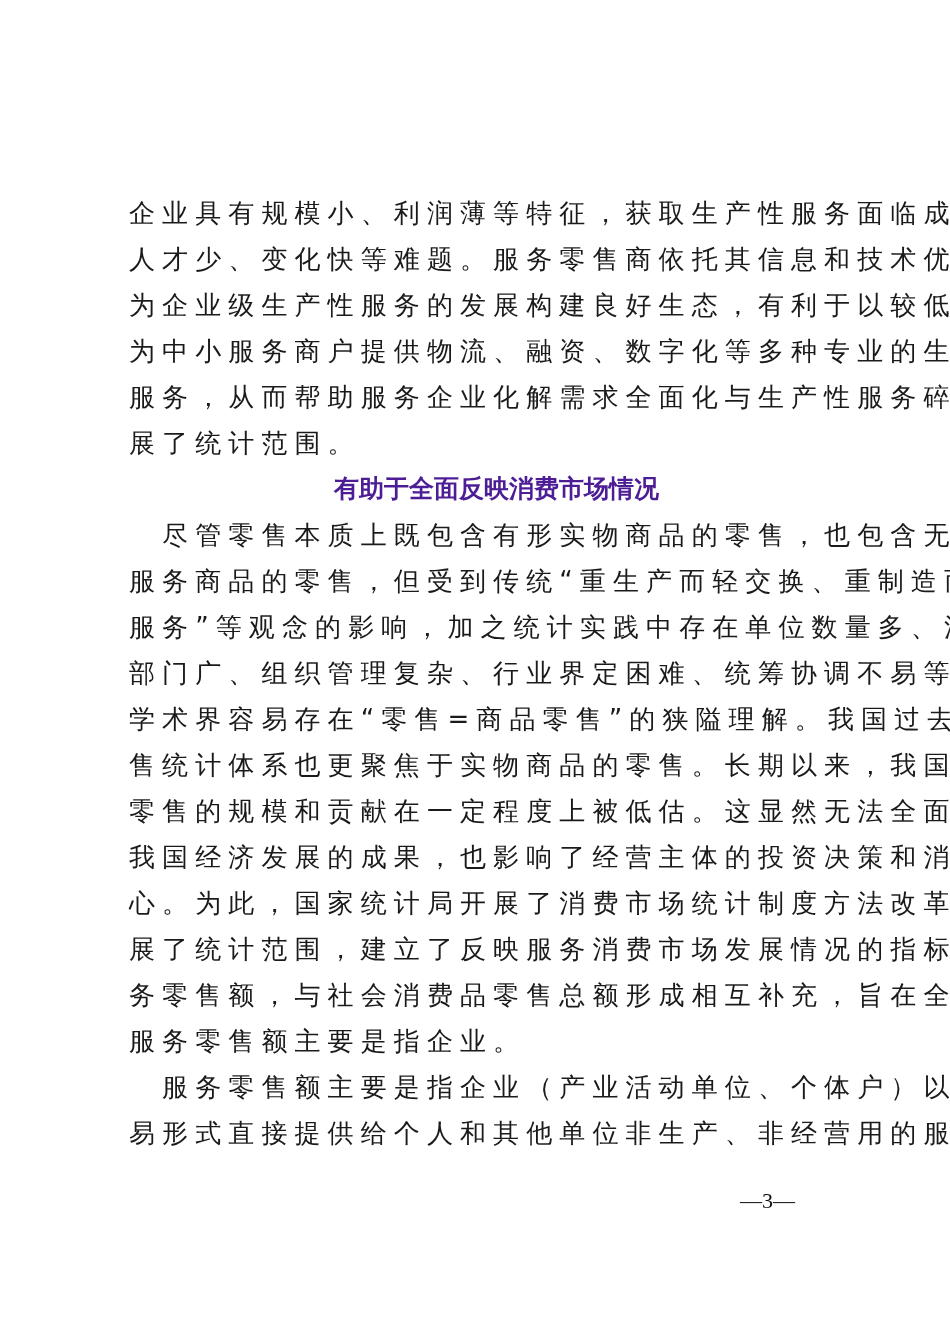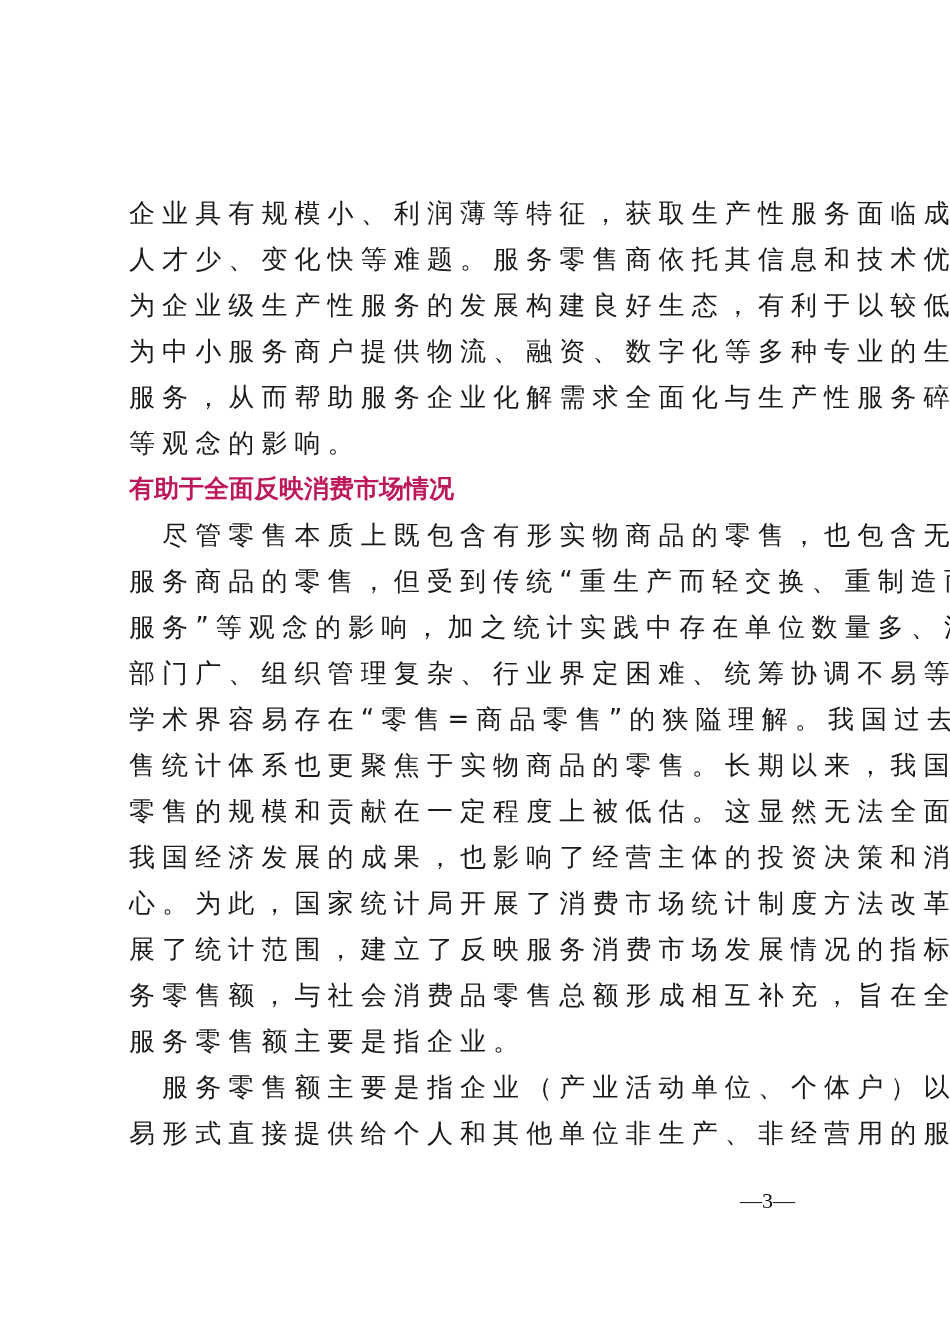--- a/index.html
+++ b/index.html
@@ -32,26 +32,26 @@
       height: 46px;
       line-height: 46px;
       font-size: 26px;
       letter-spacing: 7.1px;
       white-space: nowrap;
       font-family: "DejaVu Sans", "Liberation Sans", sans-serif;
       font-weight: normal;
       color: #1a1a1a;
     }
     .line.heading {
-      text-align: left;
+      text-align: center;
       font-weight: bold;
       letter-spacing: 0px;
       font-size: 25px;
       font-family: "DejaVu Serif", "Liberation Serif", serif;
-      color: #be185d;
+      color: #4c1d95;
       padding-left: 0;
     }
     .page-number {
       position: absolute;
       left: 740px;
       top: 1188px;
       font-size: 22px;
       font-family: "Liberation Serif", "DejaVu Serif", serif;
       color: #111;
       white-space: nowrap;
@@ -62,21 +62,21 @@
 
 <div class="page">
   <div class="body-text">
 
     <div>
       <div class="line">企业具有规模小、利润薄等特征，获取生产性服务面临成本高、</div>
       <div class="line">人才少、变化快等难题。服务零售商依托其信息和技术优势，</div>
       <div class="line">为企业级生产性服务的发展构建良好生态，有利于以较低成本</div>
       <div class="line">为中小服务商户提供物流、融资、数字化等多种专业的生产性</div>
       <div class="line">服务，从而帮助服务企业化解需求全面化与生产性服务碎片化</div>
-      <div class="line">等观念的影响。</div>
+      <div class="line">展了统计范围。</div>
     </div>
 
     <div class="line heading">有助于全面反映消费市场情况</div>
 
     <div>
       <div class="line">　尽管零售本质上既包含有形实物商品的零售，也包含无形</div>
       <div class="line">服务商品的零售，但受到传统“重生产而轻交换、重制造而轻</div>
       <div class="line">服务”等观念的影响，加之统计实践中存在单位数量多、涉及</div>
       <div class="line">部门广、组织管理复杂、行业界定困难、统筹协调不易等困难，</div>
       <div class="line">学术界容易存在“零售=商品零售”的狭隘理解。我国过去的零</div>

